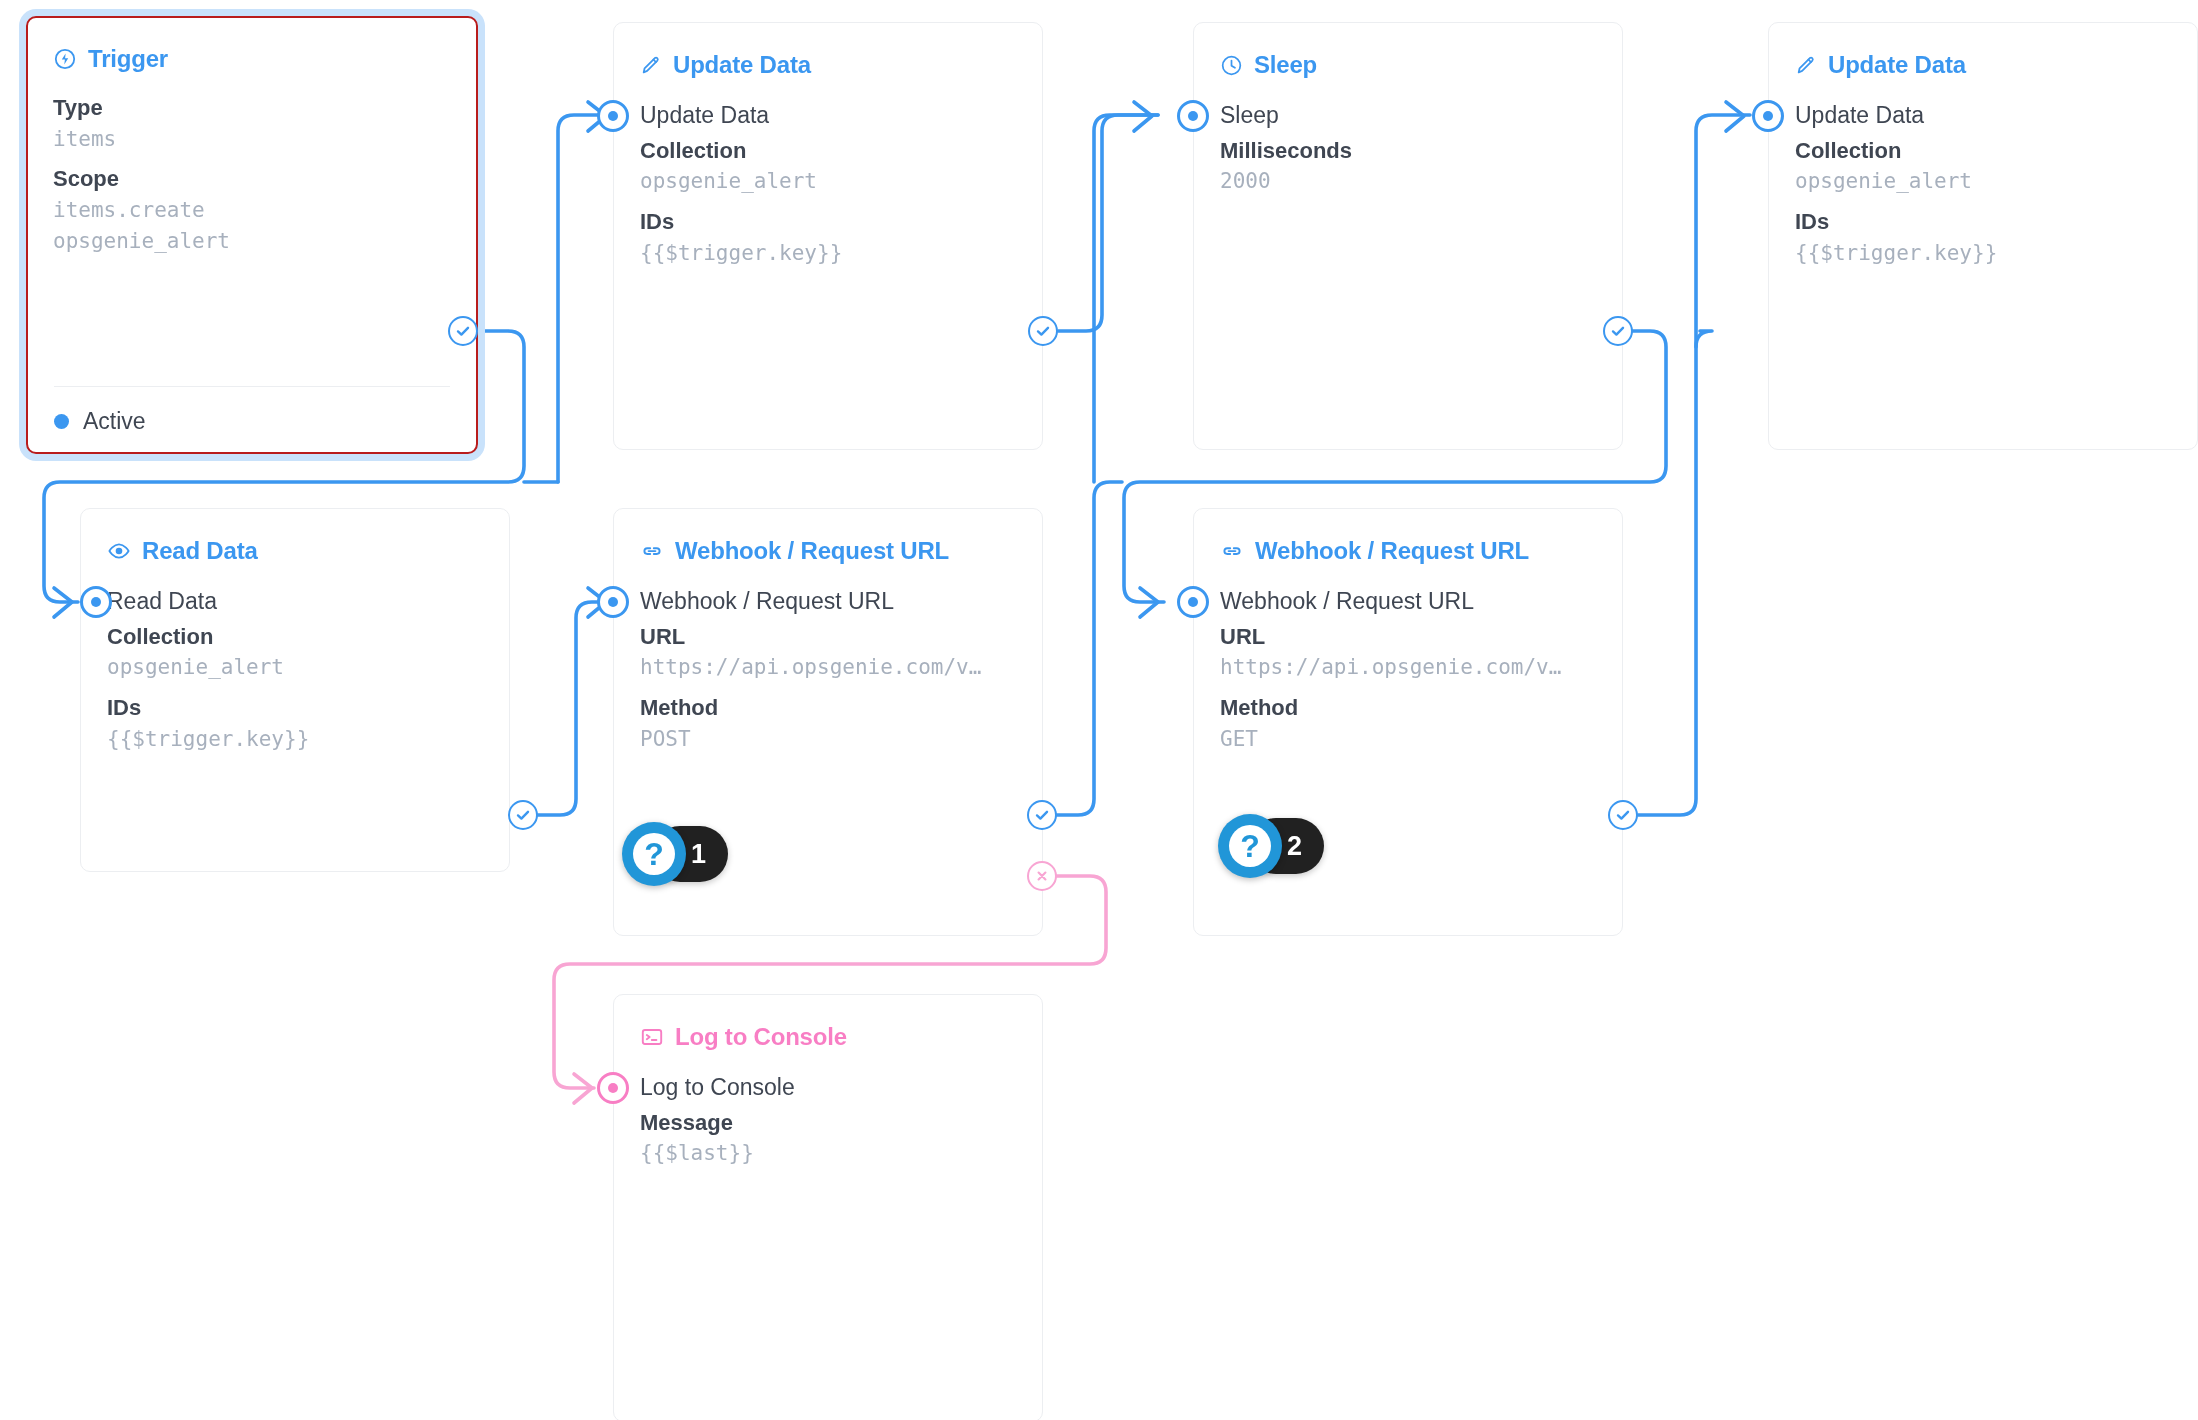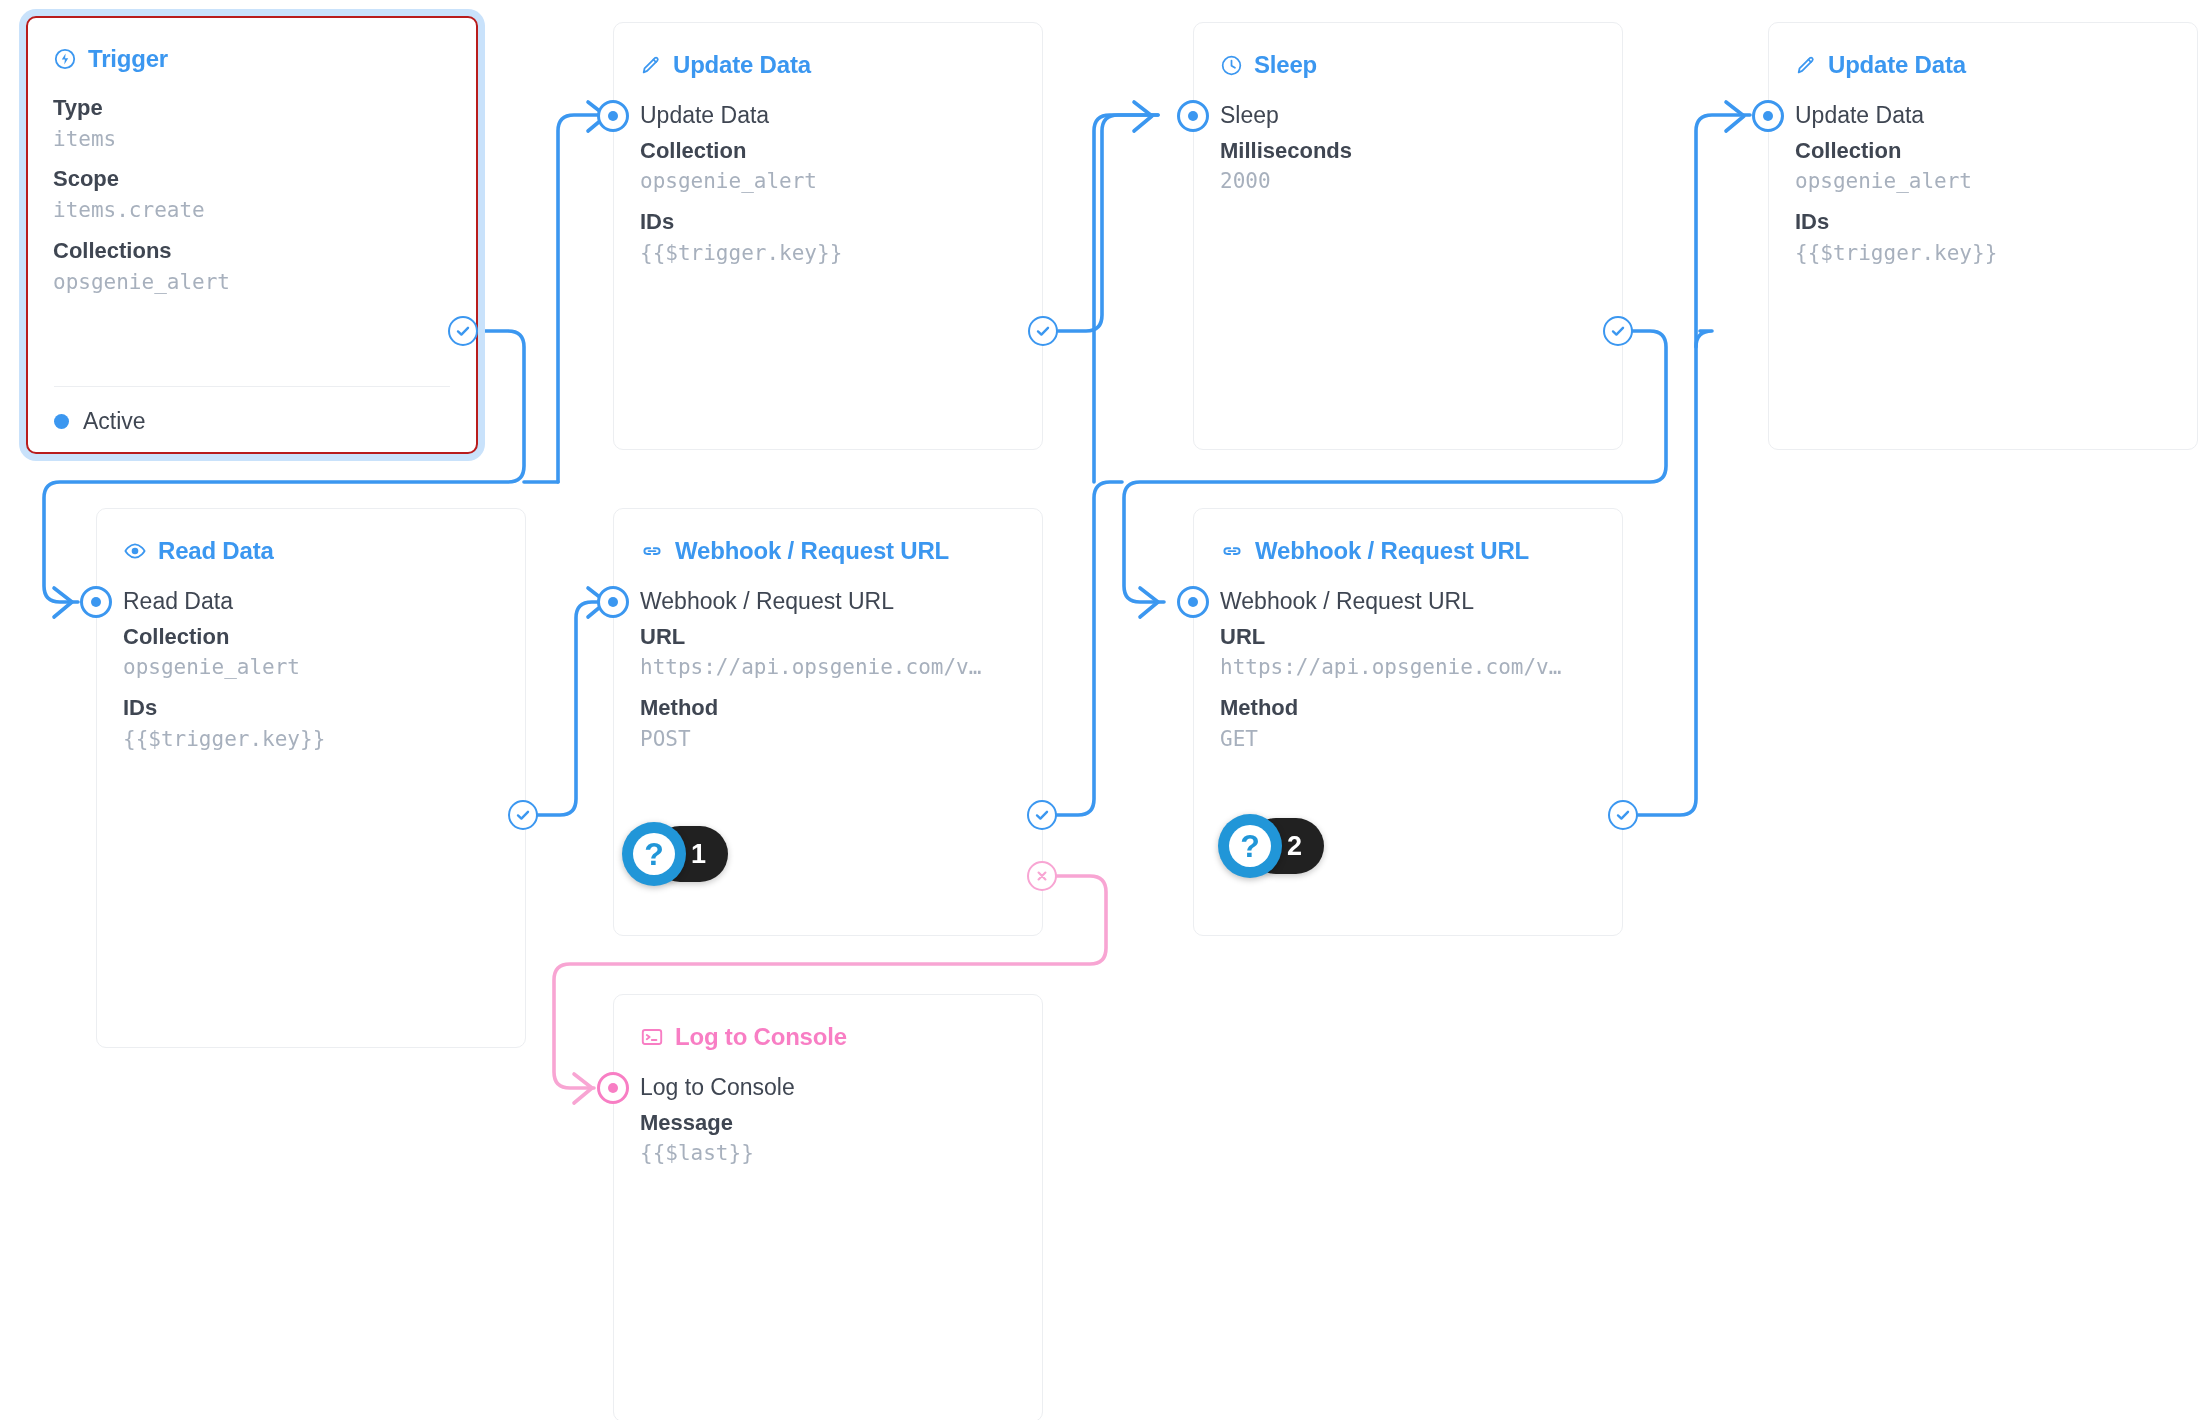--- a/index.html
+++ b/index.html
@@ -217,21 +217,20 @@
           <circle cx="12" cy="12" r="9.2"></circle>
           <path d="M12.6 6.6 L8.8 12.6 h3.1 l-0.6 4.8 3.9 -6.1 h-3.1 z" fill="#3b97f0" stroke="none"></path>
         </svg>
       </span>
       <span>Trigger</span>
     </div>
     <div class="field-label tight">Type</div>
     <div class="field-value">items</div>
     <div class="field-label">Scope</div>
     <div class="field-value">items.create</div>
-    <div class="field-label">Collections</div>
     <div class="field-value">opsgenie_alert</div>
     <div class="card-divider" style="top:368px;"></div>
     <div class="status-row" style="top:390px;">
       <span class="status-dot"></span>
       <span>Active</span>
     </div>
   </div>
   <div class="port resolve" style="left:448px; top:316px;">
     <svg width="20" height="20" viewBox="0 0 20 20" fill="none" stroke="#3b97f0" stroke-width="2.4" stroke-linecap="round" stroke-linejoin="round">
         <path d="M5 10.4 L8.4 13.6 L15 6.8"></path>
@@ -293,21 +292,21 @@
       <span>Update Data</span>
     </div>
     <div class="op-name">Update Data</div>
     <div class="field-label tight">Collection</div>
     <div class="field-value">opsgenie_alert</div>
     <div class="field-label">IDs</div>
     <div class="field-value">{{$trigger.key}}</div>
   </div>
   <div class="port in" style="left:1752px; top:100px;"></div>
 
-  <div class="card" style="left:96px; top:508px; width:430px; height:540px;">
+  <div class="card" style="left:80px; top:508px; width:430px; height:364px;">
     <div class="card-title">
       <span class="ticon">
         <svg width="24" height="24" viewBox="0 0 24 24" fill="none" stroke="#3b97f0" stroke-width="1.8" stroke-linecap="round" stroke-linejoin="round">
           <path d="M2.4 12 S6.3 5.4 12 5.4 S21.6 12 21.6 12 S17.7 18.6 12 18.6 S2.4 12 2.4 12 z"></path>
           <circle cx="12" cy="12" r="3.3" fill="#3b97f0" stroke="none"></circle>
         </svg>
       </span>
       <span>Read Data</span>
     </div>
     <div class="op-name">Read Data</div>

